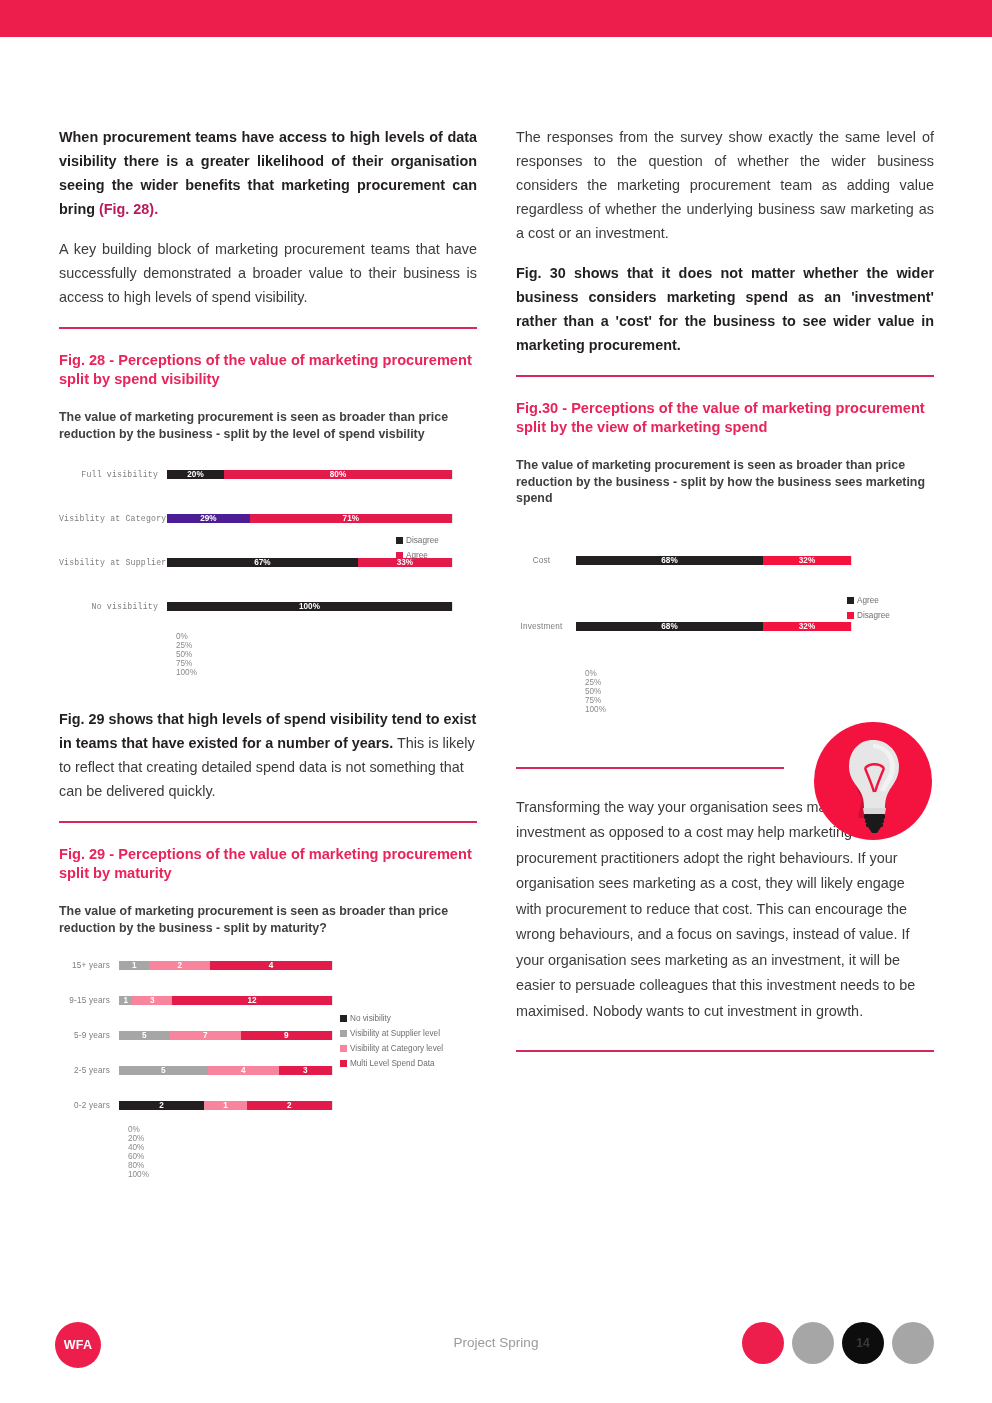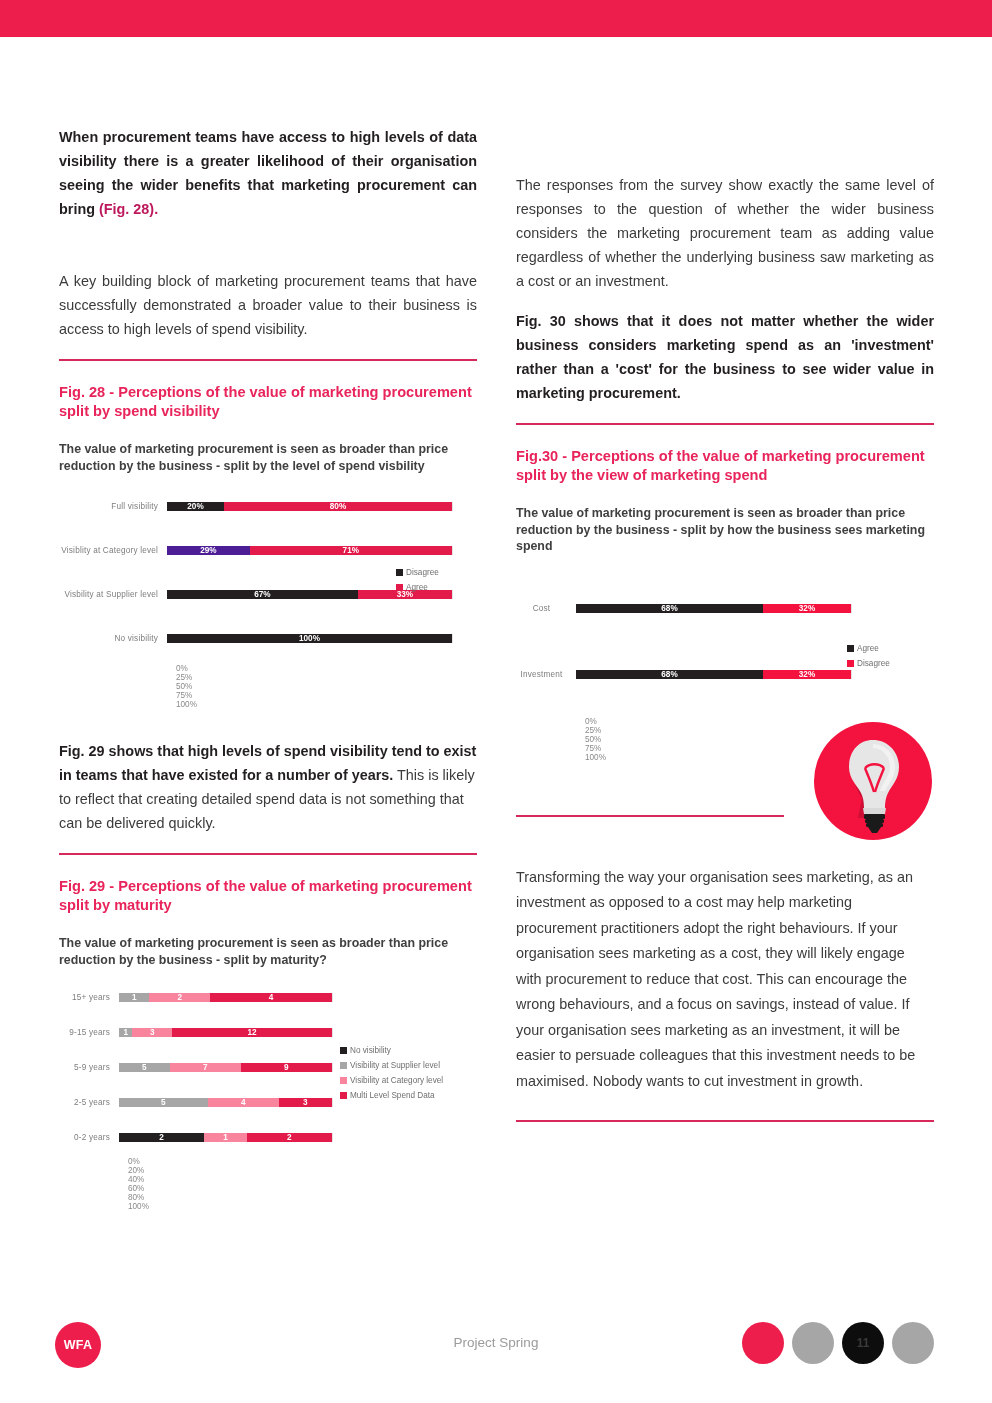--- a/index.html
+++ b/index.html
@@ -21,21 +21,20 @@
   
   .col-left  { position: absolute; left: 59px;  top: 125px; width: 418px; }
   .col-right { position: absolute; left: 516px; top: 125px; width: 418px; }
 
   
   p.body {
     font-size: 14.4px; line-height: 24px;
     color: #3b3b3b; text-align: justify;
     margin-bottom: 16px;
     font-weight: 400;
-    margin-top: 48px;
   }
   p.bold-para {
     font-size: 14.4px; line-height: 24px;
     font-weight: bold; color: #231f20;
     text-align: justify; margin-bottom: 16px;
   }
   p.plain { text-align: left; }
 
   .divider {
     height: 2px; background: #D6285A; width: 100%;
@@ -67,21 +66,21 @@
     overflow: hidden; white-space: nowrap;
   }
   .gridlines { position: absolute; top: 0; bottom: 0; left: 0; right: 0; pointer-events: none; }
   .gridline { position: absolute; top: 0; bottom: 0; width: 1px; background: #e3e3e3; }
   .legend { position: absolute; font-size: 8.2px; color: #6f6f6f; }
   .legend-item { display: flex; align-items: center; margin-bottom: 6px; white-space: nowrap; }
   .swatch { width: 7px; height: 7px; margin-right: 3px; flex: 0 0 auto; }
 
   
   #fig28 { margin-top: 14px; height: 185px; }
-  #fig28 .cat-label { width: 108px; }
+  #fig28 .cat-label { width: 108px; font-family: Liberation Mono, monospace; }
   #fig28 .chart-row { height: 36px; margin-bottom: 8px; }
   #fig28 .bar-wrap { position: relative; width: 285px; }
   #fig28 .axis-wrap { position: relative; margin-left: 117px; width: 285px; height: 14px; margin-top: 4px; }
   #fig28 .legend { left: 337px; top: 80px; }
 
   
   #fig30 { margin-top: 30px; height: 150px; }
   #fig30 .cat-label { width: 60px; text-align: center; }
   #fig30 .chart-row { height: 48px; margin-bottom: 18px; }
   #fig30 .bar-wrap { position: relative; width: 275px; }
@@ -447,18 +446,18 @@
       <path d="M54 105 L67 105 L63 111 L58 111 Z" fill="#1a1a1a"></path>
     </svg>
   </div>
 
   <div class="footer">
     <div class="wfa-logo">WFA</div>
     <div class="footer-title">Project Spring</div>
     <div class="page-dots">
         <div class="dot" style="background: rgb(237, 30, 75);"></div>
         <div class="dot" style="background: rgb(166, 166, 166);"></div>
-        <div class="dot" style="background: rgb(13, 13, 13); color: rgb(58, 58, 58);">11</div>
+        <div class="dot" style="background: rgb(13, 13, 13); color: rgb(58, 58, 58);">14</div>
         <div class="dot" style="background: rgb(166, 166, 166);"></div>
       </div>
   </div>
 
 </div>
 
 </body></html>

